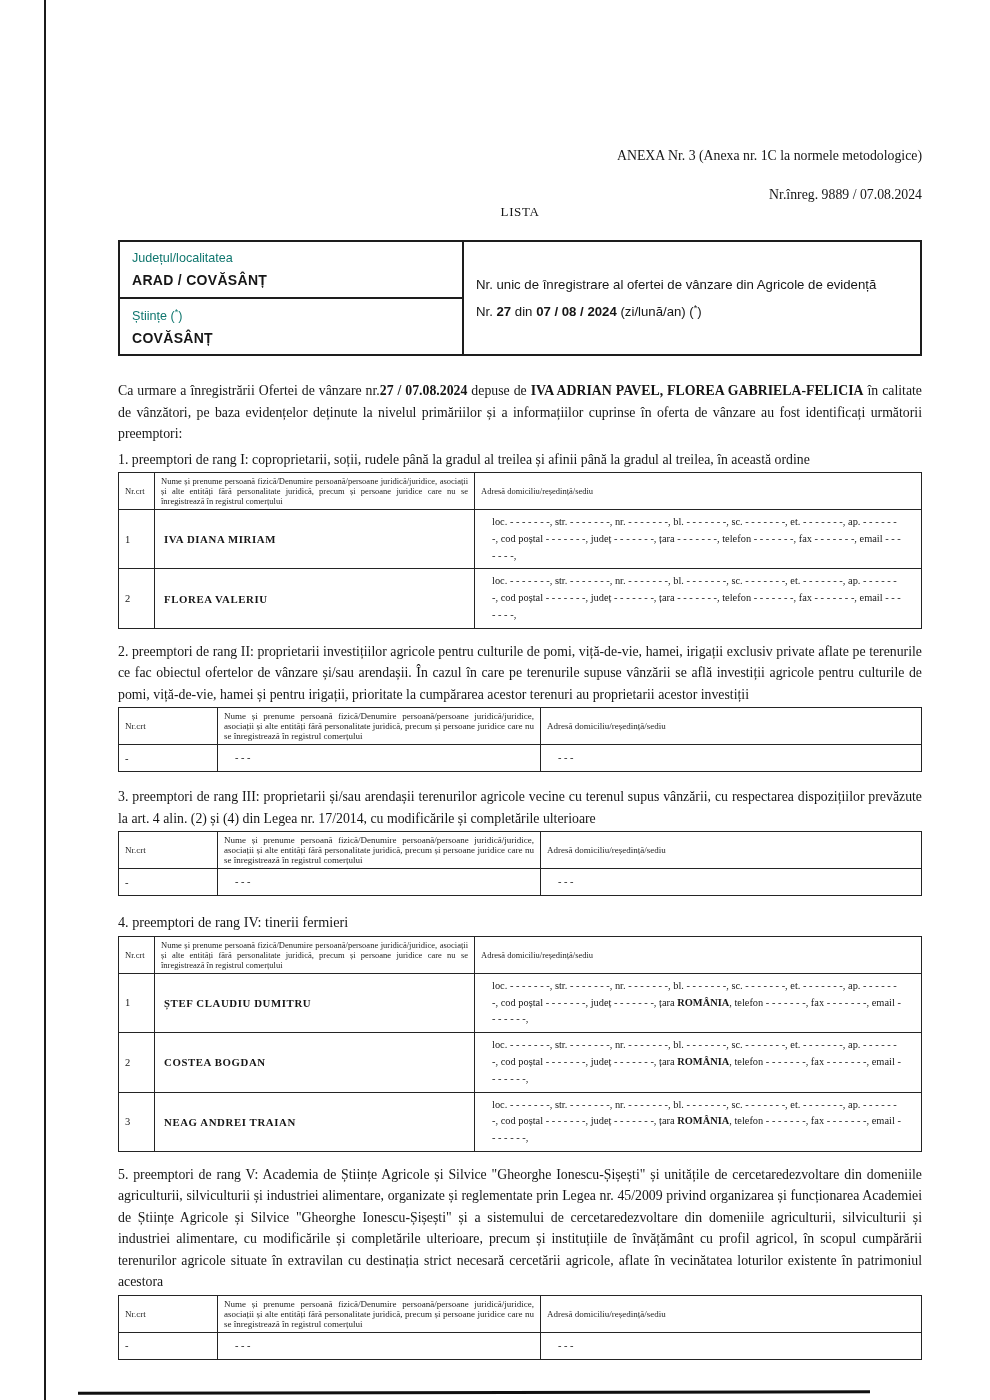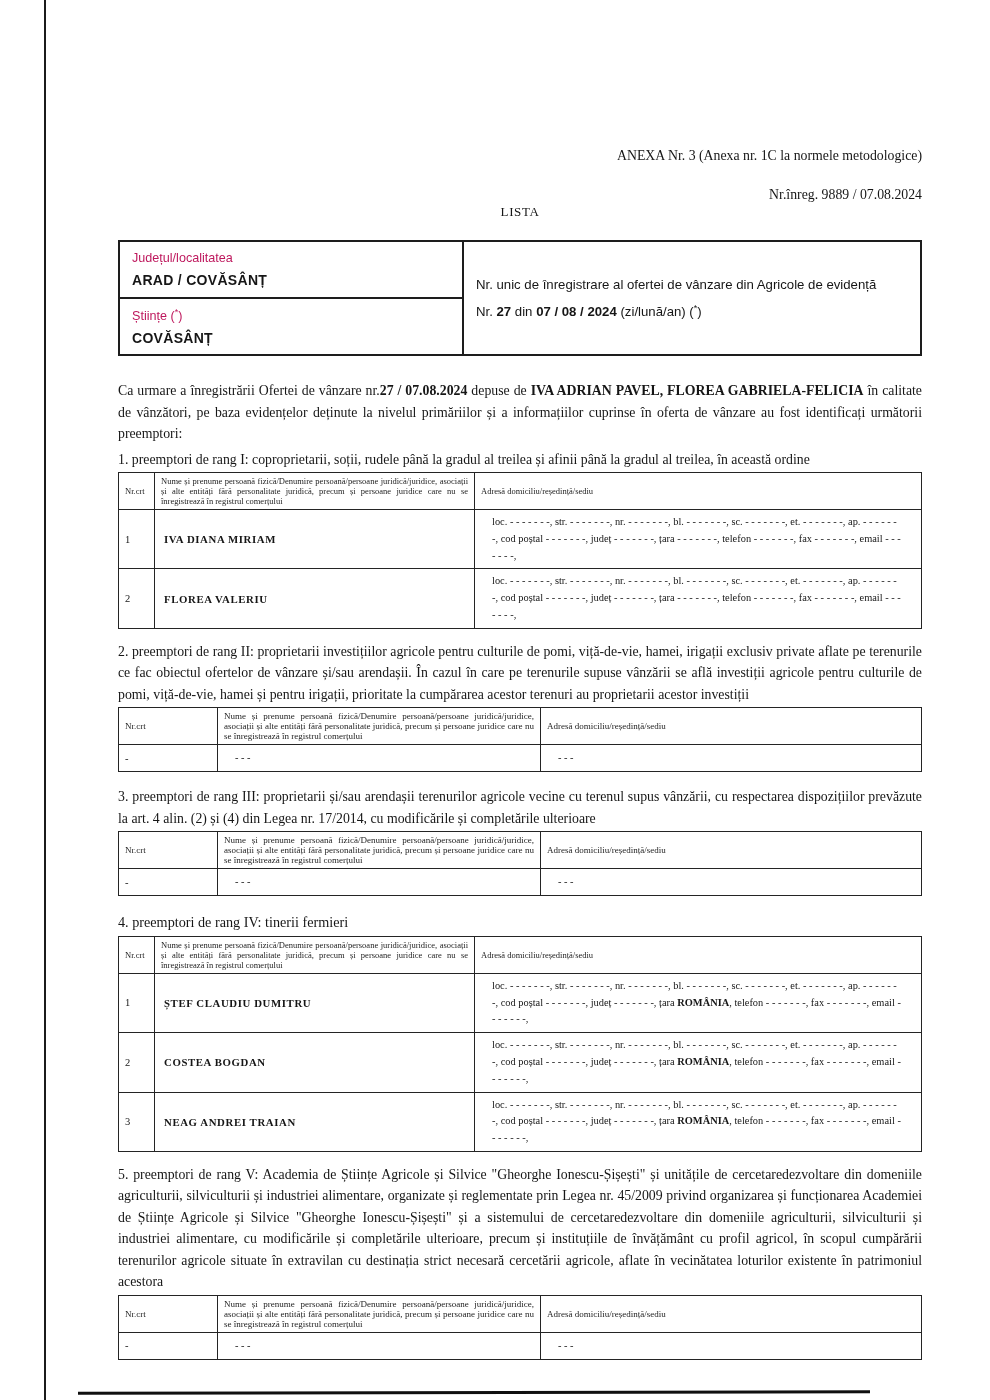--- a/index.html
+++ b/index.html
@@ -19,21 +19,21 @@
   .anexa { margin-top:100px; text-align:right; font-size:13.8px; }
   .regline { margin-top:23px; text-align:right; font-size:13.8px; }
   .title { margin-top:1px; text-align:center; font-weight:normal; font-size:13px; letter-spacing:0.6px; }
   .subtitle { margin-top:3px; text-align:center; font-weight:bold; font-size:13.6px; }
 
   
   .hdrbox { width:100%; border-collapse:collapse; margin-top:20px; font-family:"Liberation Sans", sans-serif; }
   .hdrbox td { border:2px solid #1d1d1d; padding:6px 12px; vertical-align:middle; }
   .hdrbox tr { height:57px; }
   .hb-left { width:318px; }
-  .hb-label { font-size:12.6px; color:#be185d; }
+  .hb-label { font-size:12.6px; color:#0f766e; }
   .hb-value { font-size:14px; font-weight:bold; margin-top:7px; letter-spacing:0.3px; }
   .hb-reg-label { font-size:13.2px; }
   .hb-reg-nr { font-size:13.2px; margin-top:11px; }
   .hb-reg-nr b { font-weight:bold; }
   sup { font-size:9px; }
 
   
   .para { font-size:13.8px; line-height:21.5px; text-align:justify; margin:0; }
   .intro { margin-top:24px; }
   .m-s1 { margin-top:4px; text-align:left; }

